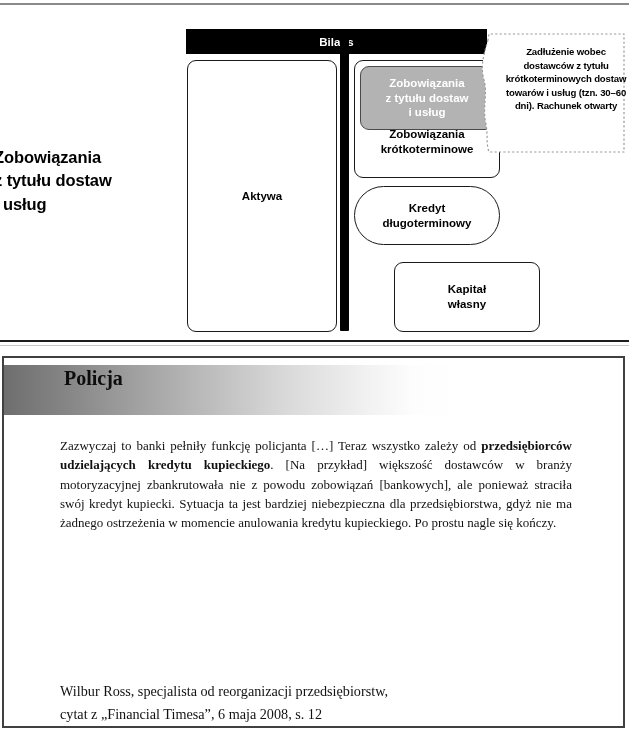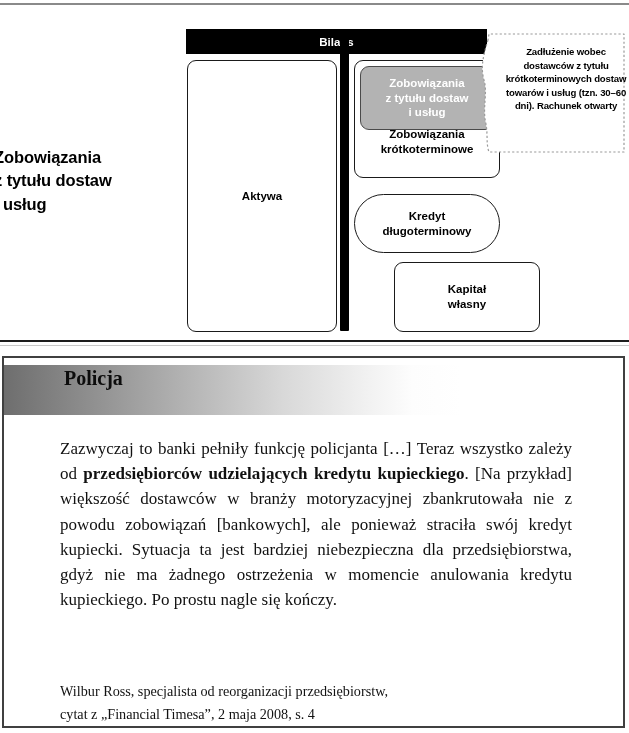--- a/index.html
+++ b/index.html
@@ -78,21 +78,21 @@
     text-align: center;
     font-size: 11.5px;
     font-weight: bold;
     color: #000;
     line-height: 1.3;
   }
 
   .box-aktywa   { left: 187px; top: 50px;  width: 150px; height: 272px; }
   .box-zobkr    { left: 354px; top: 50px;  width: 146px; height: 118px;
                   align-items: flex-end; padding-bottom: 20px; }
-  .box-kredyt   { left: 354px; top: 184px; width: 146px; height: 59px; border-radius: 31px; }
+  .box-kredyt   { left: 354px; top: 176px; width: 146px; height: 59px; border-radius: 31px; }
   .box-kapital  { left: 354px; top: 252px; width: 146px; height: 70px; margin-left: 40px; }
 
   
   .box-highlight {
     position: absolute;
     left: 360px; top: 56px;
     width: 134px; height: 64px;
     box-sizing: border-box;
     border: 1.6px solid #4a4a4a;
     border-radius: 9px;
@@ -168,21 +168,21 @@
     font-size: 20px;
     font-weight: bold;
     color: #0d0d0d;
   }
 
   .quote-body {
     position: absolute;
     left: 56px; top: 78px;
     width: 512px;
     font-family: "Liberation Serif", serif;
-    font-size: 17px;
+    font-size: 13px;
     line-height: 1.485;
     color: #111;
     text-align: justify;
     text-justify: inter-word;
     hyphens: manual;
   }
   .quote-body b { font-weight: bold; }
 
   .quote-attrib {
     position: absolute;
@@ -253,16 +253,16 @@
 
   <div class="quote-header"></div>
   <div class="quote-header-title">Policja</div>
 
   <div class="quote-body">
     <span>Zazwyczaj to banki pełniły funkcję policjanta […] Teraz wszystko zależy od </span><b>przedsiębiorców udzielających kredytu kupieckiego</b><span>. [Na przykład] większość dostawców w branży motoryzacyjnej zbankrutowała nie z powodu zobowiązań [bankowych], ale ponieważ straciła swój kredyt kupiecki. Sytuacja ta jest bardziej niebezpieczna dla przedsiębiorstwa, gdyż nie ma żadnego ostrzeżenia w momencie anulowania kredytu kupieckiego. Po prostu nagle się kończy.</span>
   </div>
 
   <div class="quote-attrib">
     <div>Wilbur Ross, specjalista od reorganizacji przedsiębiorstw,</div>
-    <div>cytat z „Financial Timesa”, 2 maja 2008, s. 4</div>
+    <div>cytat z „Financial Timesa”, 6 maja 2008, s. 12</div>
   </div>
 
 </div>
 
 </body></html>

